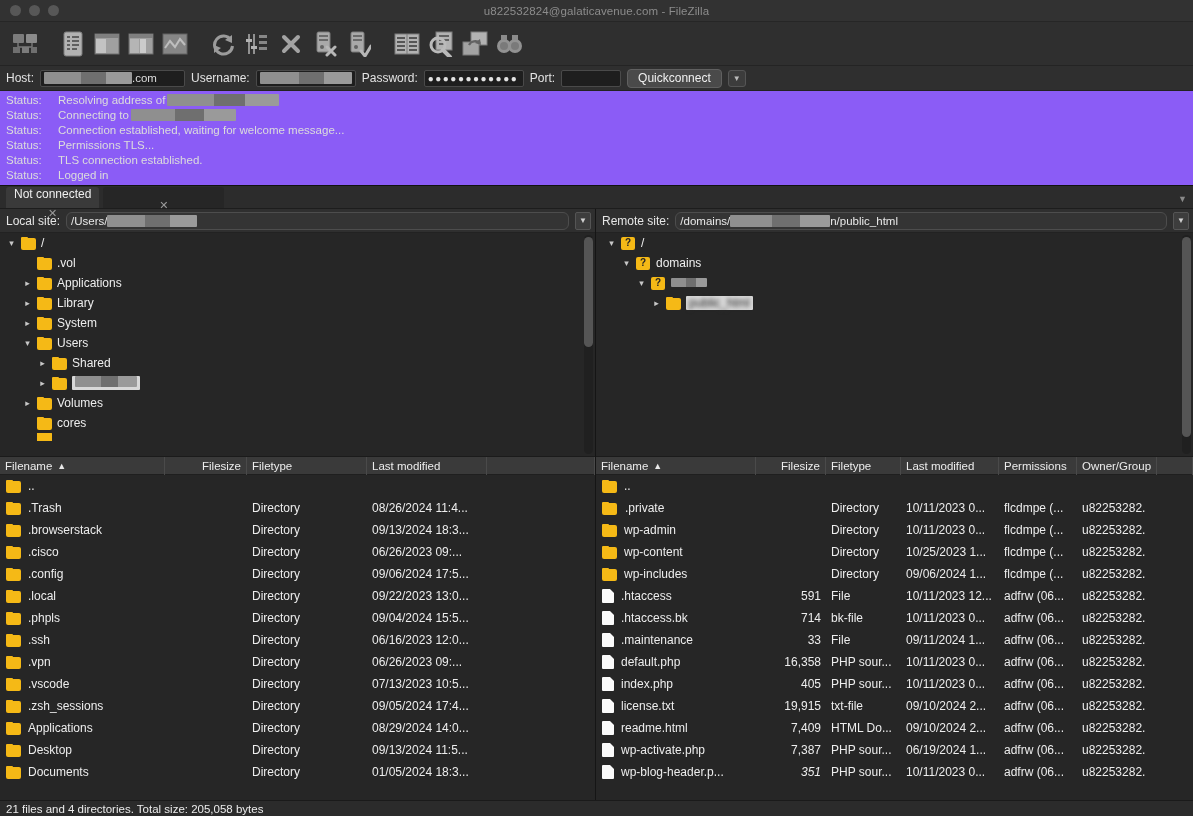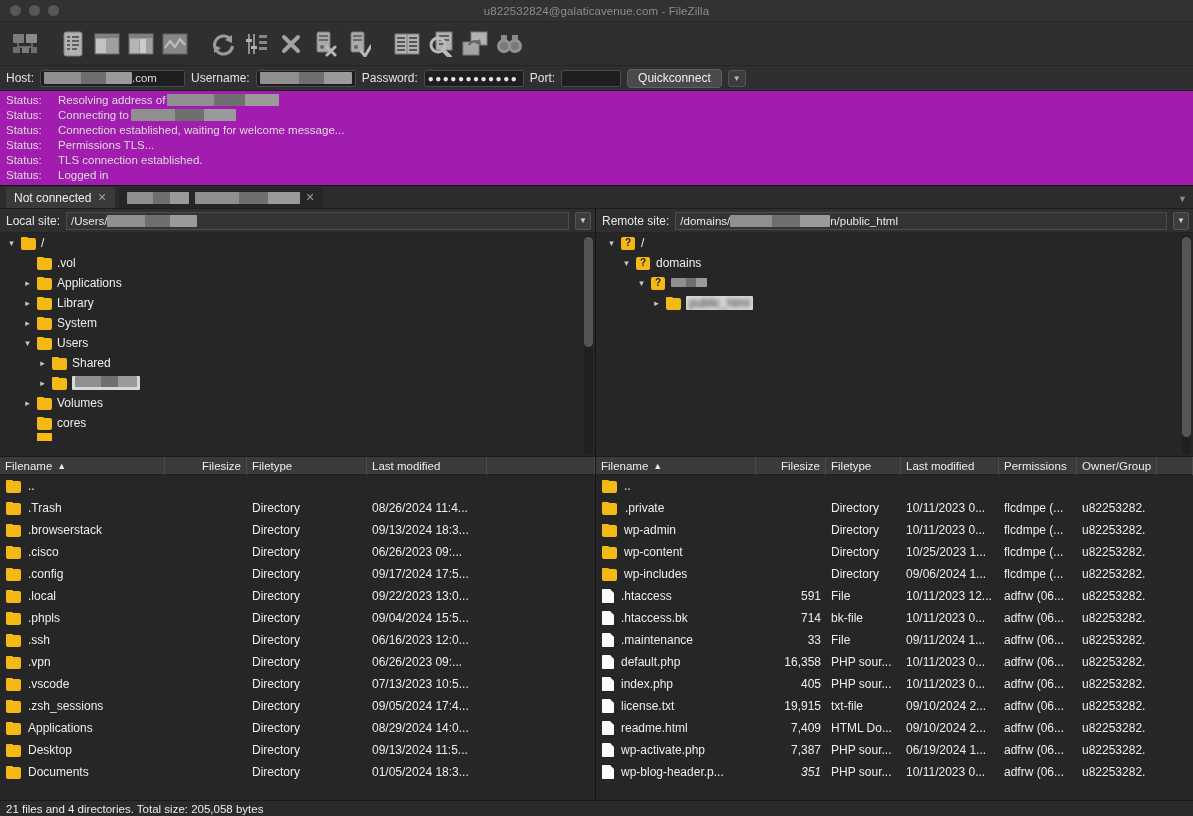--- a/index.html
+++ b/index.html
@@ -56,55 +56,55 @@
     color: #f0f0f0; font-size: 12px; padding: 0 10px;
     display: flex; align-items: center; justify-content: center;
   }
   .qdrop {
     width: 18px; height: 17px; background: #3c3c3c; border: 1px solid #555; border-radius: 3px;
     display:flex; align-items:center; justify-content:center; color:#bbb; font-size:8px;
   }
 
   
   .log {
-    flex: 0 0 95px; background: #a21caf; overflow: hidden;
+    flex: 0 0 95px; background: #8b5cf6; overflow: hidden;
     padding: 1px 0 0 0; border-bottom: 1px solid #121212;
   }
   .logrow { display: flex; height: 15px; align-items: center; font-size: 11.5px; color: #dcdcdc; }
   .logkey { width: 58px; flex: 0 0 58px; padding-left: 6px; color: #dcdcdc; }
   .logmsg { white-space: nowrap; display:flex; align-items:center; gap:0; }
 
   
   .tabbar {
     flex: 0 0 23px; background: #2c2c2c; display: flex; align-items: flex-end;
     padding-left: 6px; position: relative; border-bottom: 1px solid #1d1d1d;
   }
   .tab {
     height: 21px; display: flex; align-items: center; gap: 6px;
     padding: 0 8px; font-size: 12px; color: #efefef;
-    background: #3a3a3a; border-radius: 3px 3px 0 0;
+    background: #3a3a3a; border-radius: 3px 3px 0 0; flex-direction: column;
   }
   .tab.inactive { background: #262626; color: #c9c9c9; }
   .tabx { color: #9b9b9b; font-size: 11px; }
   .tab-chevron { position: absolute; right: 6px; bottom: 4px; color: #8a8a8a; font-size: 9px; }
 
   
   .panes { flex: 1 1 auto; display: flex; min-height: 0; }
   .pane { display: flex; flex-direction: column; min-width: 0; }
   .pane.left { width: 596px; flex: 0 0 596px; border-right: 1px solid #151515; }
   .pane.right { flex: 1 1 auto; }
   .sitebar {
     height: 24px; flex: 0 0 24px; background: #2f2f2f;
     display: flex; align-items: center; gap: 6px; padding: 0 4px 0 6px;
     border-bottom: 1px solid #222;
   }
   .sitelabel { font-size: 12px; color: #e6e6e6; white-space: nowrap; }
   .siteinput {
     flex: 1 1 auto; height: 18px; background: #343434; border: 1px solid #4d4d4d;
-    border-radius: 0; display: flex; align-items: center; padding: 0 4px;
+    border-radius: 6px; display: flex; align-items: center; padding: 0 4px;
     font-size: 11.5px; color: #e9e9e9; overflow: hidden; white-space: nowrap;
   }
   .sitedrop {
     width: 16px; height: 18px; background: #3d3d3d; border: 1px solid #555; border-radius: 2px;
     display: flex; align-items: center; justify-content: center; color: #cfcfcf; font-size: 8px;
   }
 
   
   .tree {
     flex: 0 0 224px; background: #262626; overflow: hidden; position: relative;
@@ -523,21 +523,21 @@
               <div class="fcell" style="width: 120px;">06/26/2023 09:...</div>
               <div class="fcell" style="width: 100px;"></div>
             </div>
             <div class="frow">
               <div class="fcell fname" style="width: 165px;">
                 <span class="ico-folder"></span>
                 <span>.config</span>
               </div>
               <div class="fcell num" style="width: 82px;"></div>
               <div class="fcell" style="width: 120px;">Directory</div>
-              <div class="fcell" style="width: 120px;">09/17/2024 17:5...</div>
+              <div class="fcell" style="width: 120px;">09/06/2024 17:5...</div>
               <div class="fcell" style="width: 100px;"></div>
             </div>
             <div class="frow">
               <div class="fcell fname" style="width: 165px;">
                 <span class="ico-folder"></span>
                 <span>.local</span>
               </div>
               <div class="fcell num" style="width: 82px;"></div>
               <div class="fcell" style="width: 120px;">Directory</div>
               <div class="fcell" style="width: 120px;">09/22/2023 13:0...</div>

